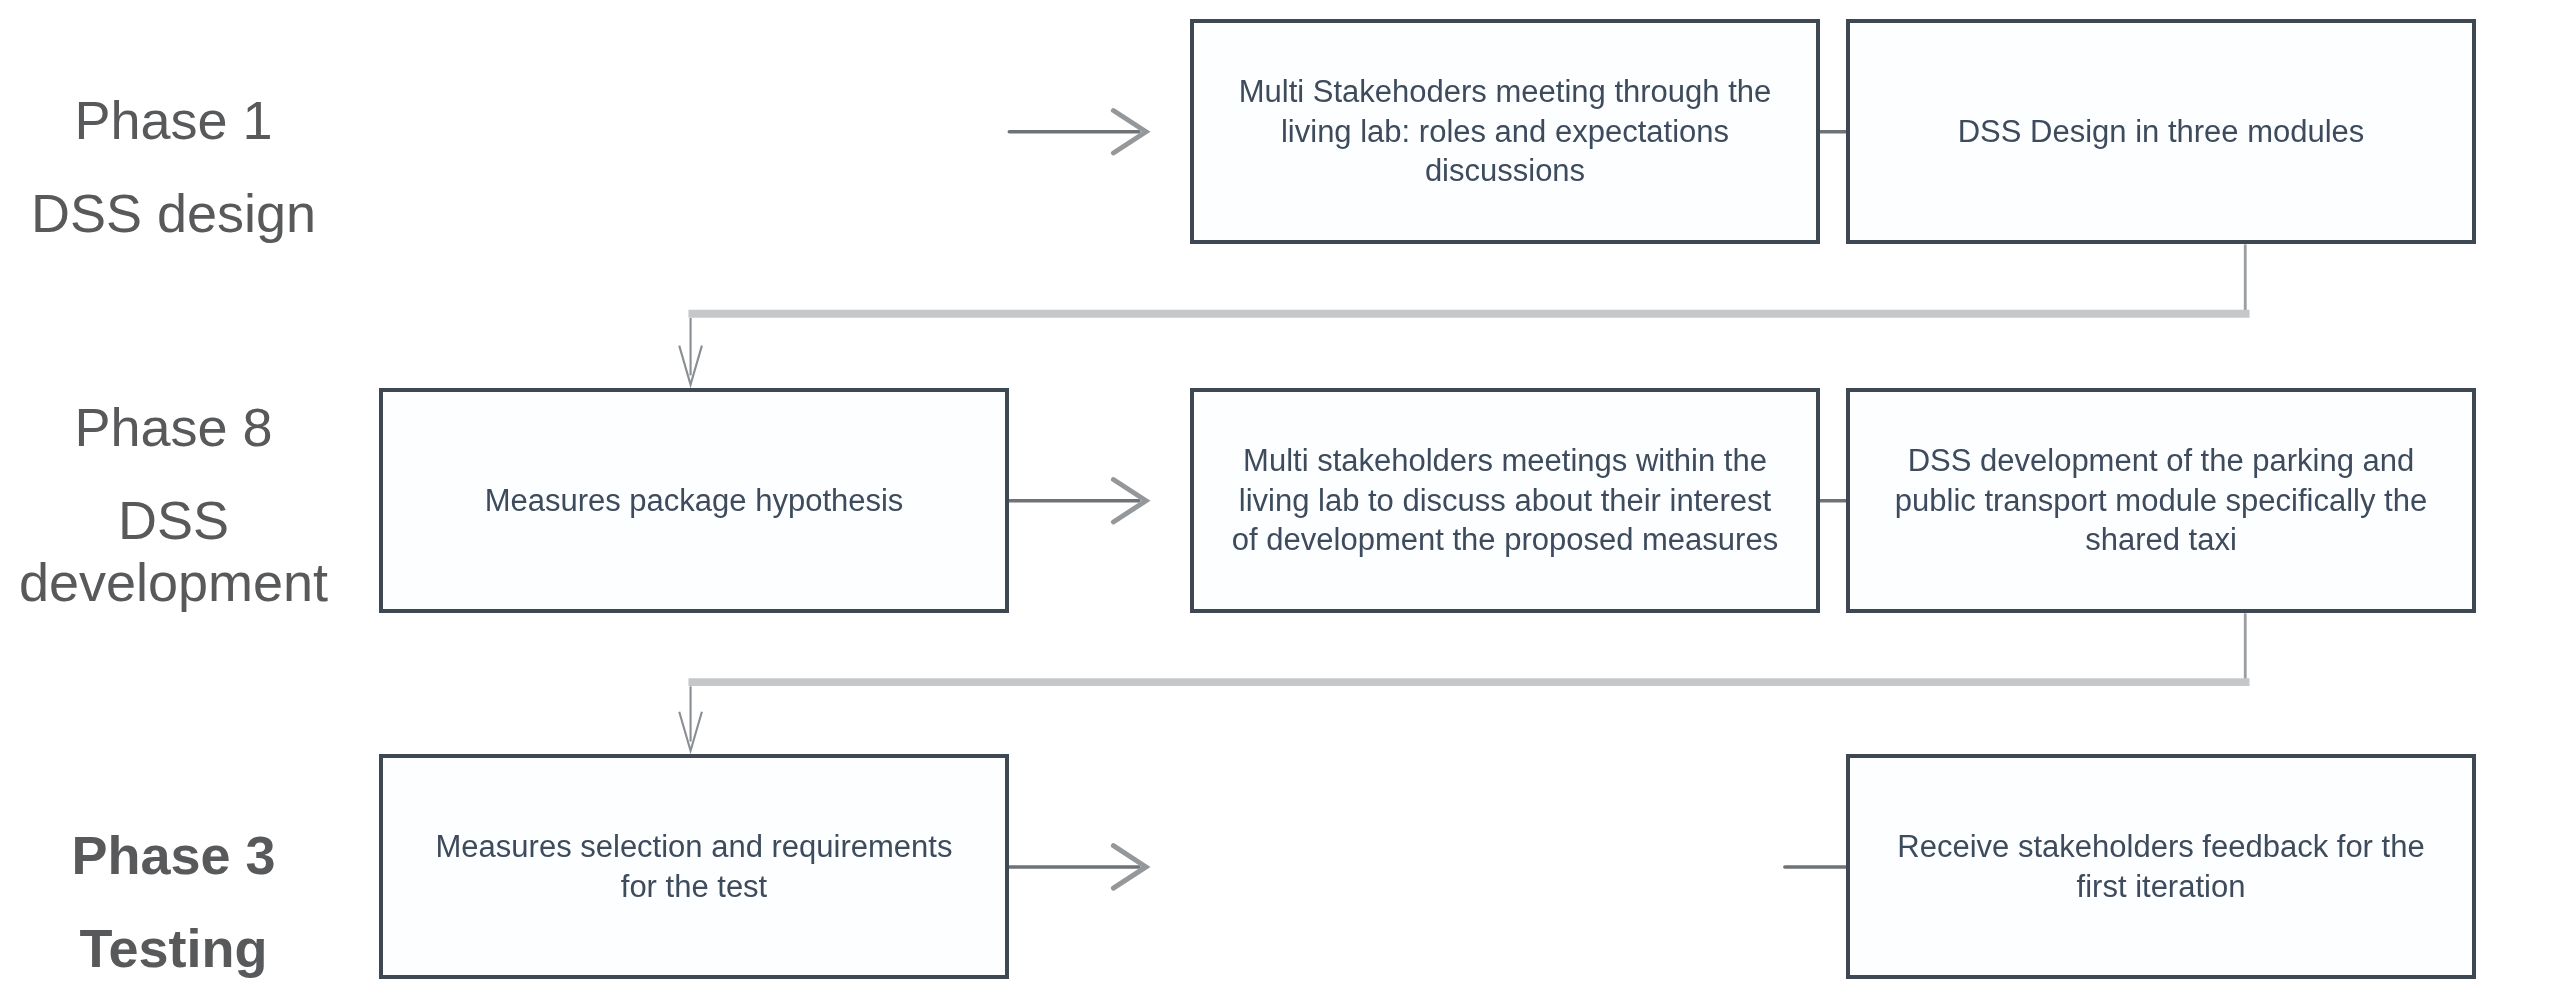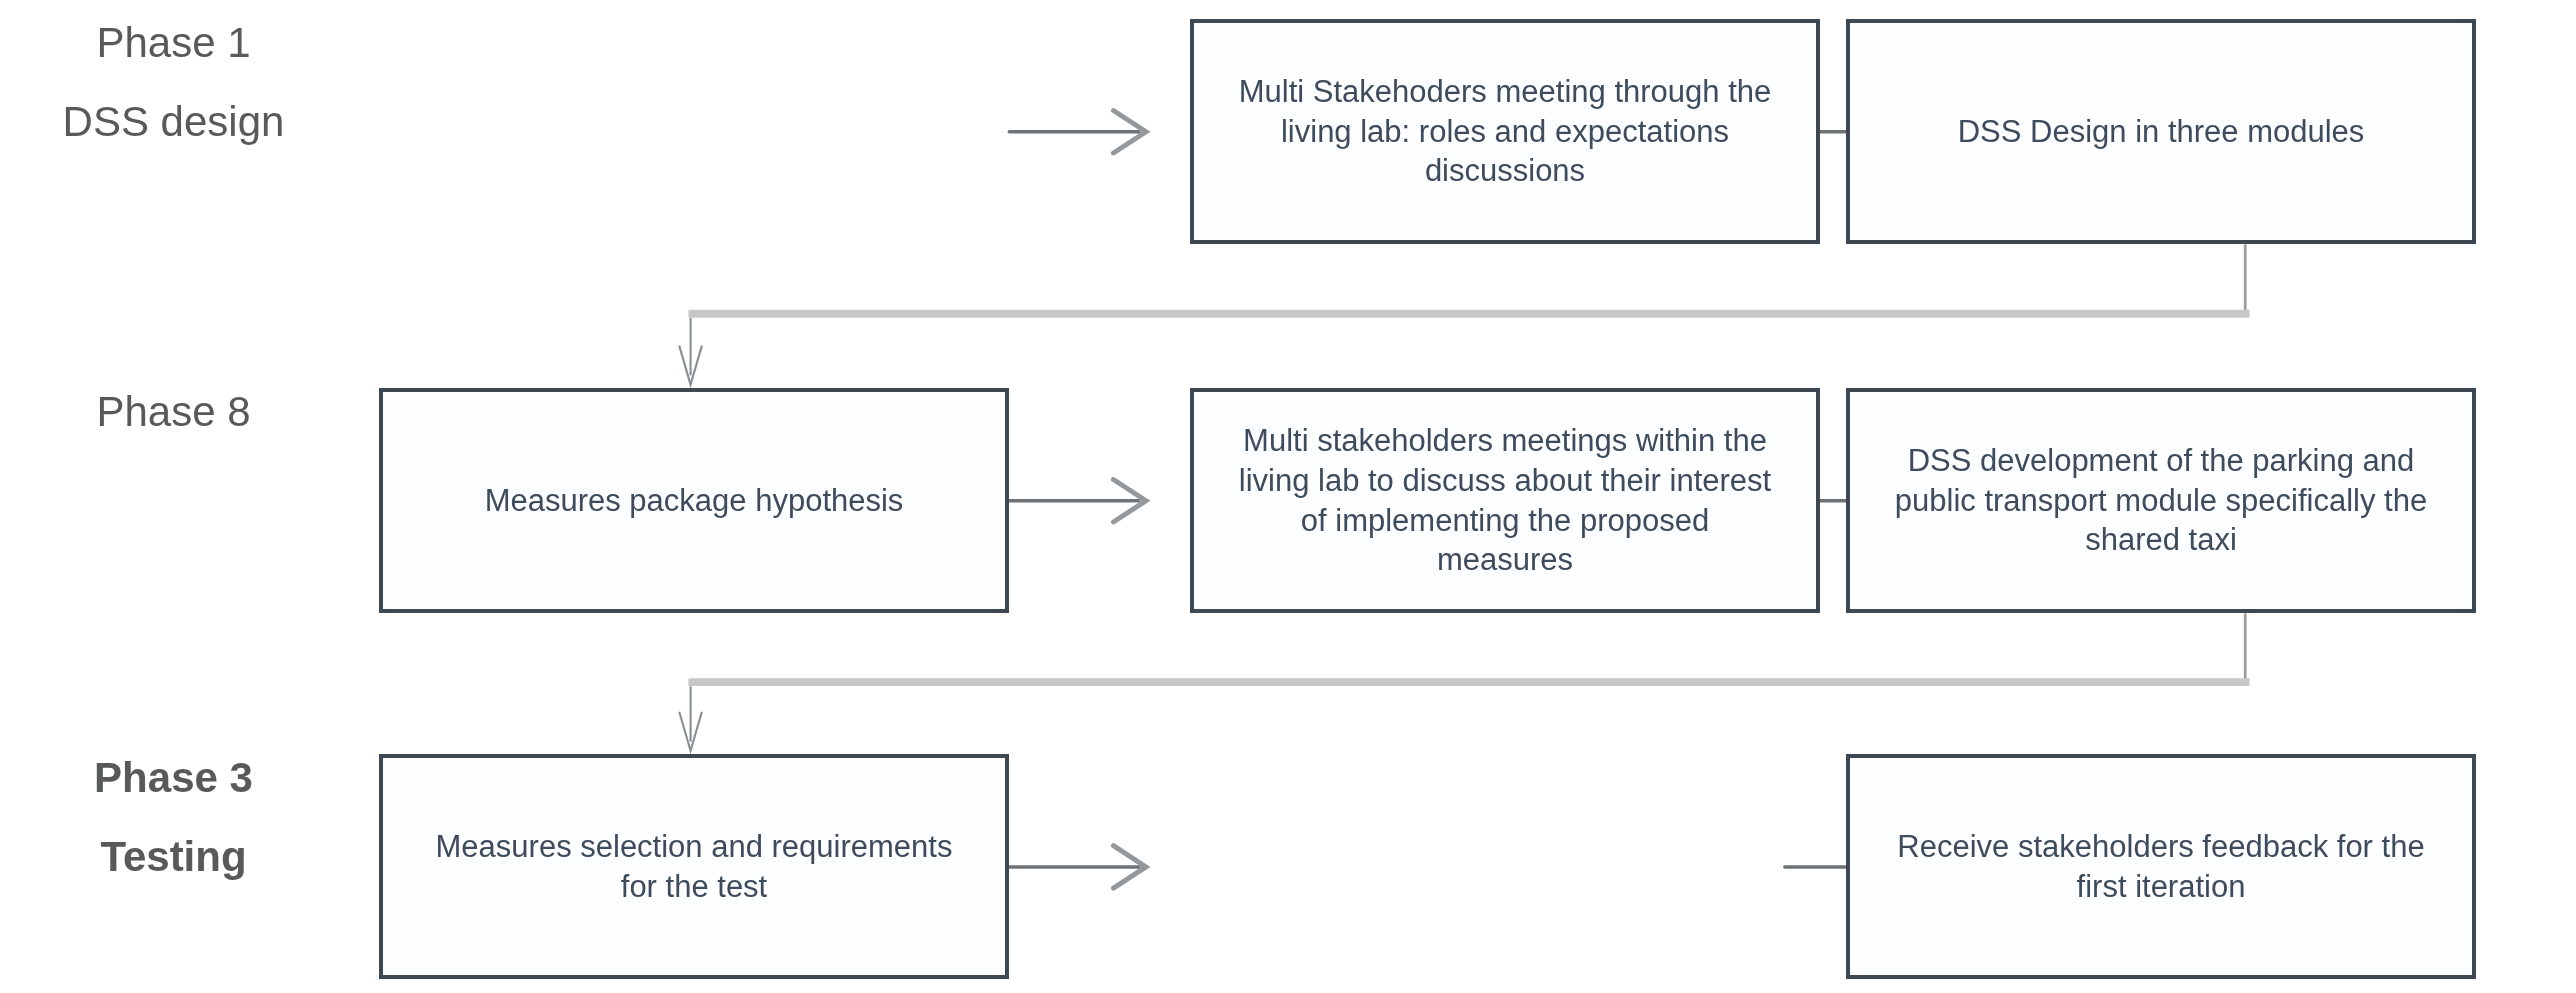--- a/index.html
+++ b/index.html
@@ -13,23 +13,23 @@
     --elbow-bar:#c6c7c8;
     --elbow-line:#8a8f93;
   }
   html,body{margin:0;padding:0;background:var(--bg);}
   body{width:2576px;height:993px;overflow:hidden;
        font-family:"Liberation Sans", sans-serif;}
   .canvas{position:relative;width:2576px;height:993px;background:var(--bg);}
 
   .phase-label{
     position:absolute;left:14px;width:319px;
-    display:flex;flex-direction:column;align-items:center;justify-content:flex-start;
+    display:flex;flex-direction:column;align-items:center;justify-content:flex-end;
     text-align:center;color:var(--phase-label);
-    font-size:42px;line-height:1.15;
+    font-size:54px;line-height:1.15;
   }
   .phase-label .title{margin-bottom:31px;}
 
   .flow-box{
     position:absolute;width:630px;height:225px;box-sizing:border-box;
     background:var(--box-fill);border:4.2px solid var(--box-border);
     display:flex;align-items:center;justify-content:center;
     text-align:center;color:var(--box-text);
     font-size:31px;line-height:1.28;
     padding:17px 37px;
@@ -101,26 +101,27 @@
   </div>
   <div class="flow-box r1 c2">
     <span>Multi Stakehoders meeting through the living lab: roles and expectations discussions</span>
   </div>
   <div class="flow-box r1 c3">
     <span>DSS Design in three modules</span>
   </div>
 
   <div class="phase-label lbl2">
     <div class="title">Phase 8</div>
+    <div class="subtitle">DSS development</div>
   </div>
   <div class="flow-box r2 c1">
     <span>Measures package hypothesis</span>
   </div>
   <div class="flow-box r2 c2">
-    <span>Multi stakeholders meetings within the living lab to discuss about their interest of implementing the proposed measures</span>
+    <span>Multi stakeholders meetings within the living lab to discuss about their interest of development the proposed measures</span>
   </div>
   <div class="flow-box r2 c3">
     <span>DSS development of the parking and public transport module specifically the shared taxi</span>
   </div>
 
   <div class="phase-label lbl3">
     <div class="title">Phase 3</div>
     <div class="subtitle">Testing</div>
   </div>
   <div class="flow-box r3 c1">

